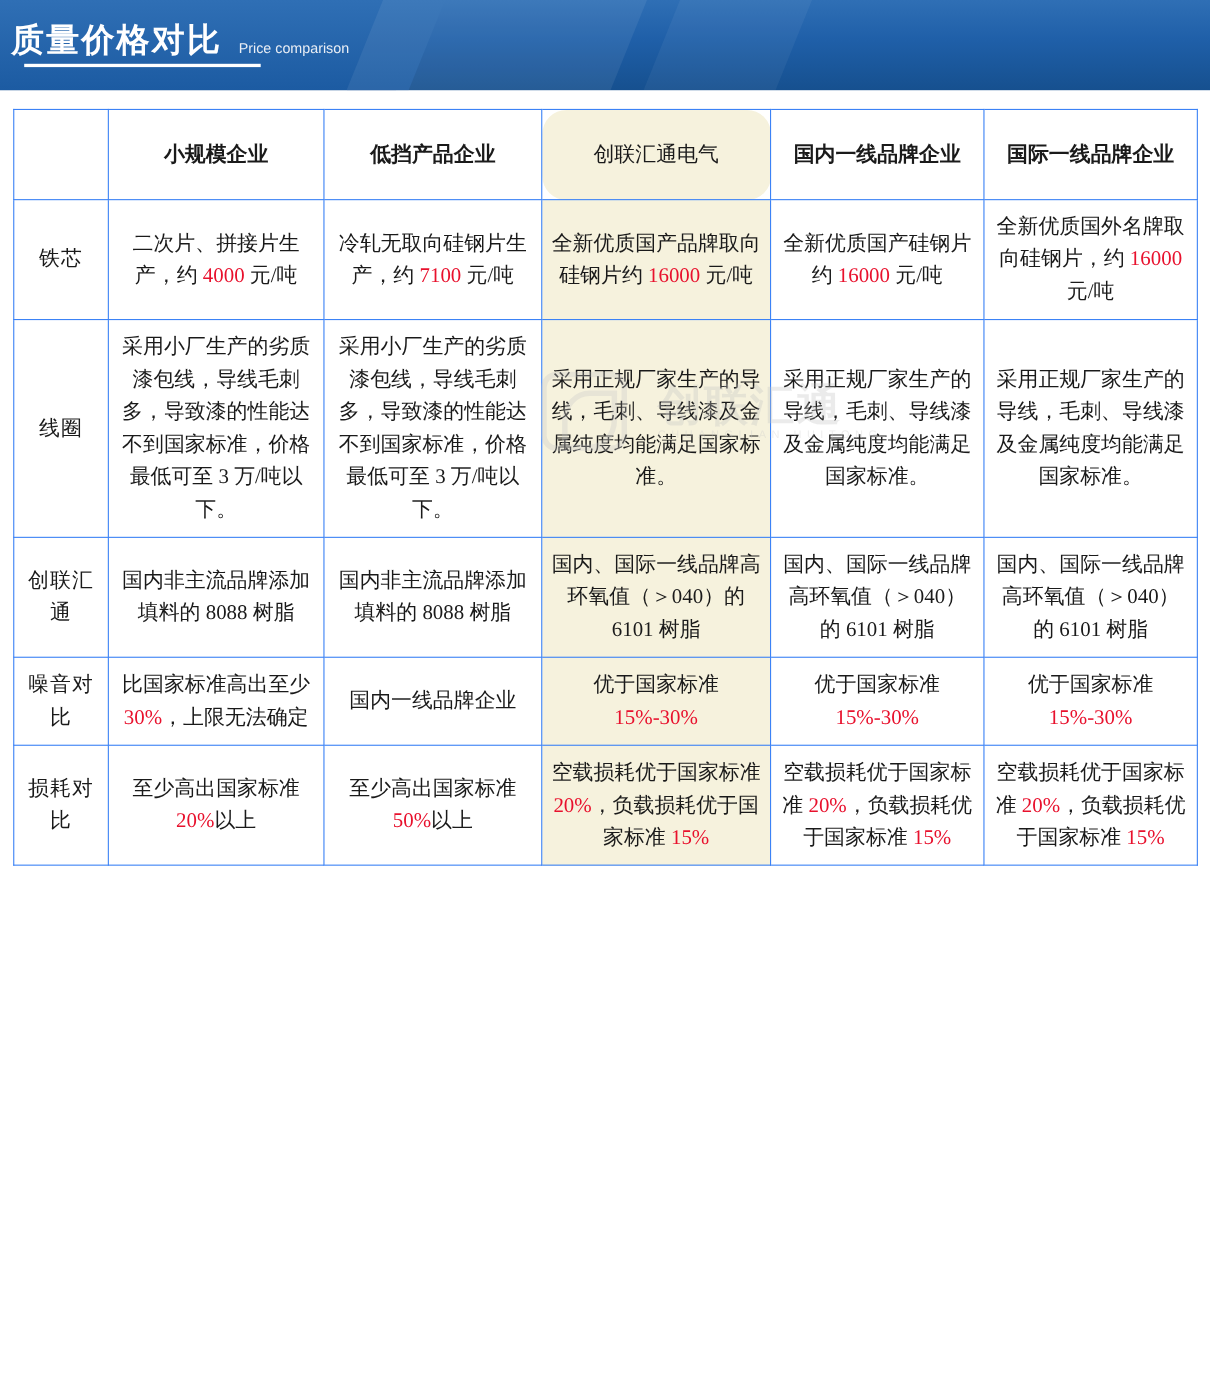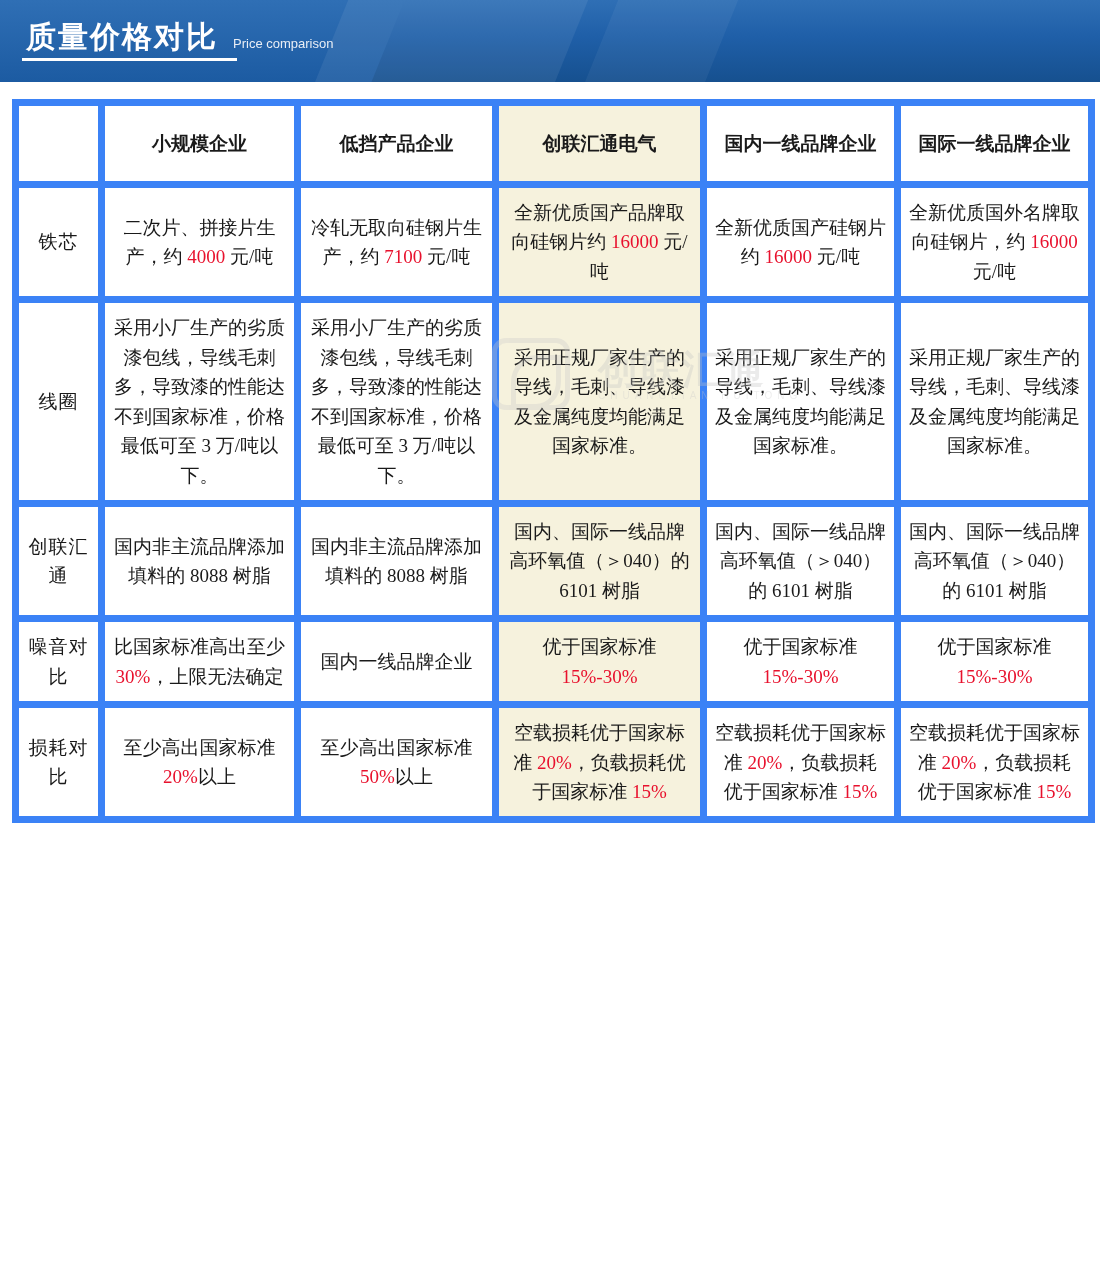--- a/index.html
+++ b/index.html
@@ -34,21 +34,21 @@
   .banner .tab:after {
     content: "";
     position: absolute;
     right: -28px; top: 0;
     width: 56px; height: 82px;
     background: linear-gradient(to bottom, #2f6fb5 0%, #1c5ba2 100%);
     transform: skewX(-22deg);
   }
   .banner .title-wrap {
     position: absolute;
-    left: 26px; top: 22px;
+    left: 10px; top: 22px;
     z-index: 4;
     display: flex;
     align-items: flex-end;
     white-space: nowrap;
   }
   .banner .title-cn {
     color: #ffffff;
     font-size: 30px;
     font-weight: bold;
     letter-spacing: 2px;
@@ -89,21 +89,21 @@
     position: relative;
     margin: 17px 12px 0 12px;
     width: 1076px;
   }
   table.cmp {
     border-collapse: collapse;
     width: 1076px;
     table-layout: fixed;
   }
   table.cmp td, table.cmp th {
-    border: 7px solid #3b82f6;
+    border: 1px solid #3b82f6;
     vertical-align: middle;
     padding: 10px 8px;
     font-size: 19px;
     line-height: 1.55;
     color: #1a1a1a;
     text-align: center;
     font-family: "Liberation Serif", "DejaVu Serif", serif;
   }
   col.c0 { width: 86px; }
   col.c1 { width: 196px; }
@@ -122,22 +122,23 @@
     font-weight: normal;
     font-size: 21px;
     font-family: "Liberation Sans", sans-serif;
     letter-spacing: 1px;
   }
   .hl-col {
     background: #f6f2dd;
   }
   .brand-head {
     color: #c00000;
-    font-weight: bold;
+    font-weight: normal;
     font-size: 21px;
+    border-radius: 22px;
   }
   .red { color: #e8112d; }
   .cell-inner { display: block; }
 
   
   .watermark {
     position: absolute;
     left: 480px;
     top: 215px;
     width: 360px;

